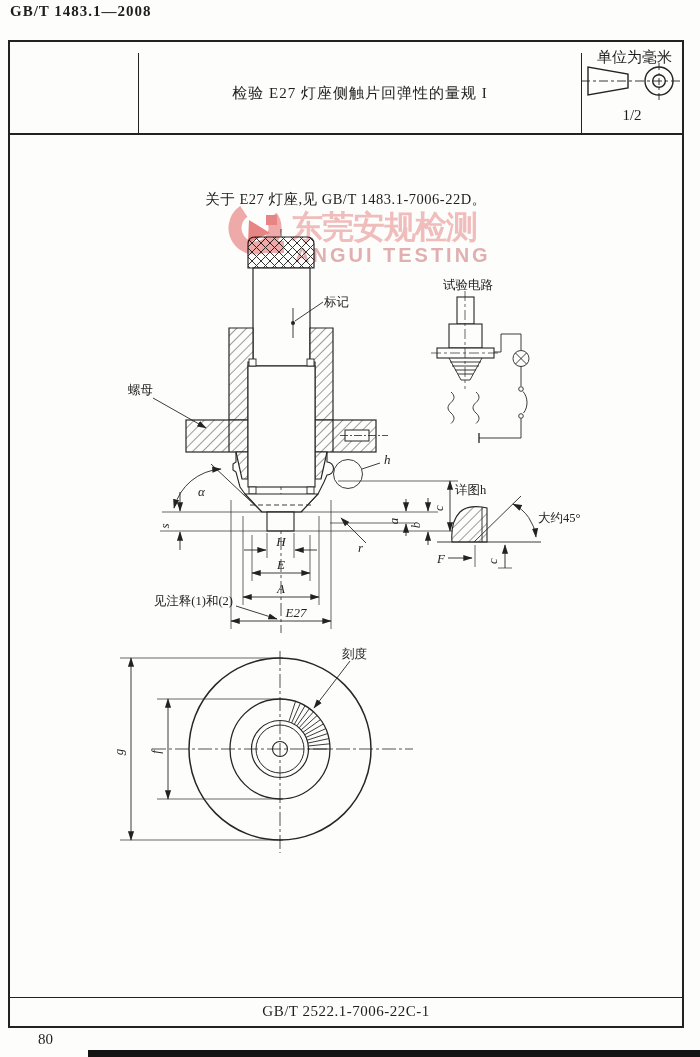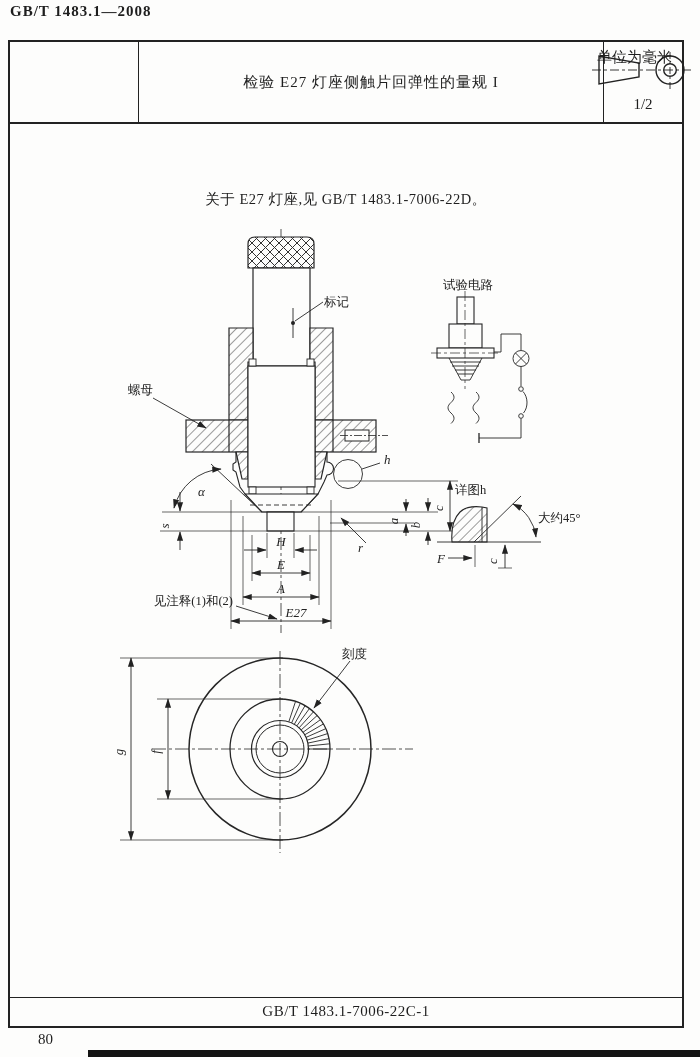--- a/index.html
+++ b/index.html
@@ -1,26 +1,26 @@
 <!DOCTYPE html>
 <html><head>
 <meta charset="utf-8">
 <style>
   html,body{margin:0;padding:0;background:#e8e8e8;}
   .page{position:relative;width:700px;height:1057px;background:#fdfdfc;overflow:hidden;
         font-family:"Liberation Serif","DejaVu Serif",serif;color:#1e1e1e;}
   .std-num{position:absolute;left:10px;top:3px;font-size:15px;font-weight:600;letter-spacing:1px;}
   .doc-frame{position:absolute;left:8px;top:40px;width:676px;height:988px;
              border:2px solid #222;box-sizing:border-box;}
-  .header-row{position:absolute;left:0;top:0;width:100%;height:82px;border-bottom:2px solid #222;
+  .header-row{position:absolute;left:0;top:11px;width:100%;height:82px;border-bottom:2px solid #222;
               box-sizing:border-box;display:flex;}
   .cell-left{width:129px;border-right:1.5px solid #222;box-sizing:border-box;}
   .cell-title{flex:1;display:flex;align-items:center;justify-content:center;
               font-size:15px;letter-spacing:1px;}
-  .cell-right{width:79px;border-left:1.5px solid #222;box-sizing:border-box;
+  .cell-right{width:101px;border-left:1.5px solid #222;box-sizing:border-box;
               display:flex;flex-direction:column;align-items:center;justify-content:center;}
   .sheet{font-size:15px;margin-top:4px;}
   .units{position:absolute;right:10px;top:6px;font-size:15px;}
   .note1{position:absolute;left:0;top:102px;width:100%;text-align:center;font-size:14.5px;letter-spacing:0.5px;}
   .note2{position:absolute;left:0;top:132px;width:100%;text-align:center;font-size:14.5px;letter-spacing:0.5px;margin-top:16px;}
   .footer-row{position:absolute;left:0;bottom:0;width:100%;height:29px;border-top:1.5px solid #222;
               box-sizing:border-box;text-align:center;line-height:27px;font-size:15px;letter-spacing:0.5px;}
   .page-num{position:absolute;left:38px;top:1031px;font-size:15px;}
   .bottom-bar{position:absolute;left:88px;top:1050px;width:612px;height:7px;background:#141414;}
   .watermark{position:absolute;left:225px;top:200px;width:260px;height:75px;
@@ -57,24 +57,36 @@
             <line x1="1" y1="18" x2="102" y2="18" stroke-dasharray="9 3 3 3"></line>
             <line x1="79" y1="0" x2="79" y2="37" stroke-dasharray="7 3 2 3"></line>
           </g>
         </svg>
         <div class="sheet">1/2</div>
       </div>
     </div>
     <div class="units">单位为毫米</div>
     <div class="note2">关于 E27 灯座,见 GB/T 1483.1-7006-22D。</div>
     <div class="footer-row">
-      <span>GB/T 1483.1-7006-22C-1</span>
+      <span>GB/T 2522.1-7006-22C-1</span>
     </div>
   </div>
 
+  <div class="watermark">
+    <svg class="wm-logo" width="64" height="64" viewBox="0 0 64 64">
+      <g fill="none">
+        <circle cx="30" cy="28" r="20" stroke="#ee9c9c" stroke-width="13" stroke-dasharray="94 32" transform="rotate(-35 30 28)"></circle>
+        <rect x="33" y="41" width="26" height="12" fill="#ee9c9c"></rect>
+        <polygon points="24,20 45,33 23,43" fill="#e4716f"></polygon>
+        <rect x="41" y="15" width="11" height="10" fill="#e4716f"></rect>
+      </g>
+    </svg>
+    <div class="wm-cn">东莞安规检测</div>
+    <div class="wm-en">ANGUI TESTING</div>
+  </div>
 
   <svg class="draw" width="700" height="1057" viewBox="0 0 700 1057">
     <defs>
       <pattern id="hatch" patternUnits="userSpaceOnUse" width="7" height="7" patternTransform="rotate(45)">
         <rect width="7" height="7" fill="#fdfdfc"></rect>
         <line x1="0" y1="0" x2="0" y2="7" stroke="#3a3a3a" stroke-width="1"></line>
       </pattern>
       <pattern id="cross" patternUnits="userSpaceOnUse" width="9" height="9">
         <rect width="9" height="9" fill="#fdfdfc"></rect>
         <path d="M0,0 L9,9 M9,0 L0,9" stroke="#333" stroke-width="1"></path>

